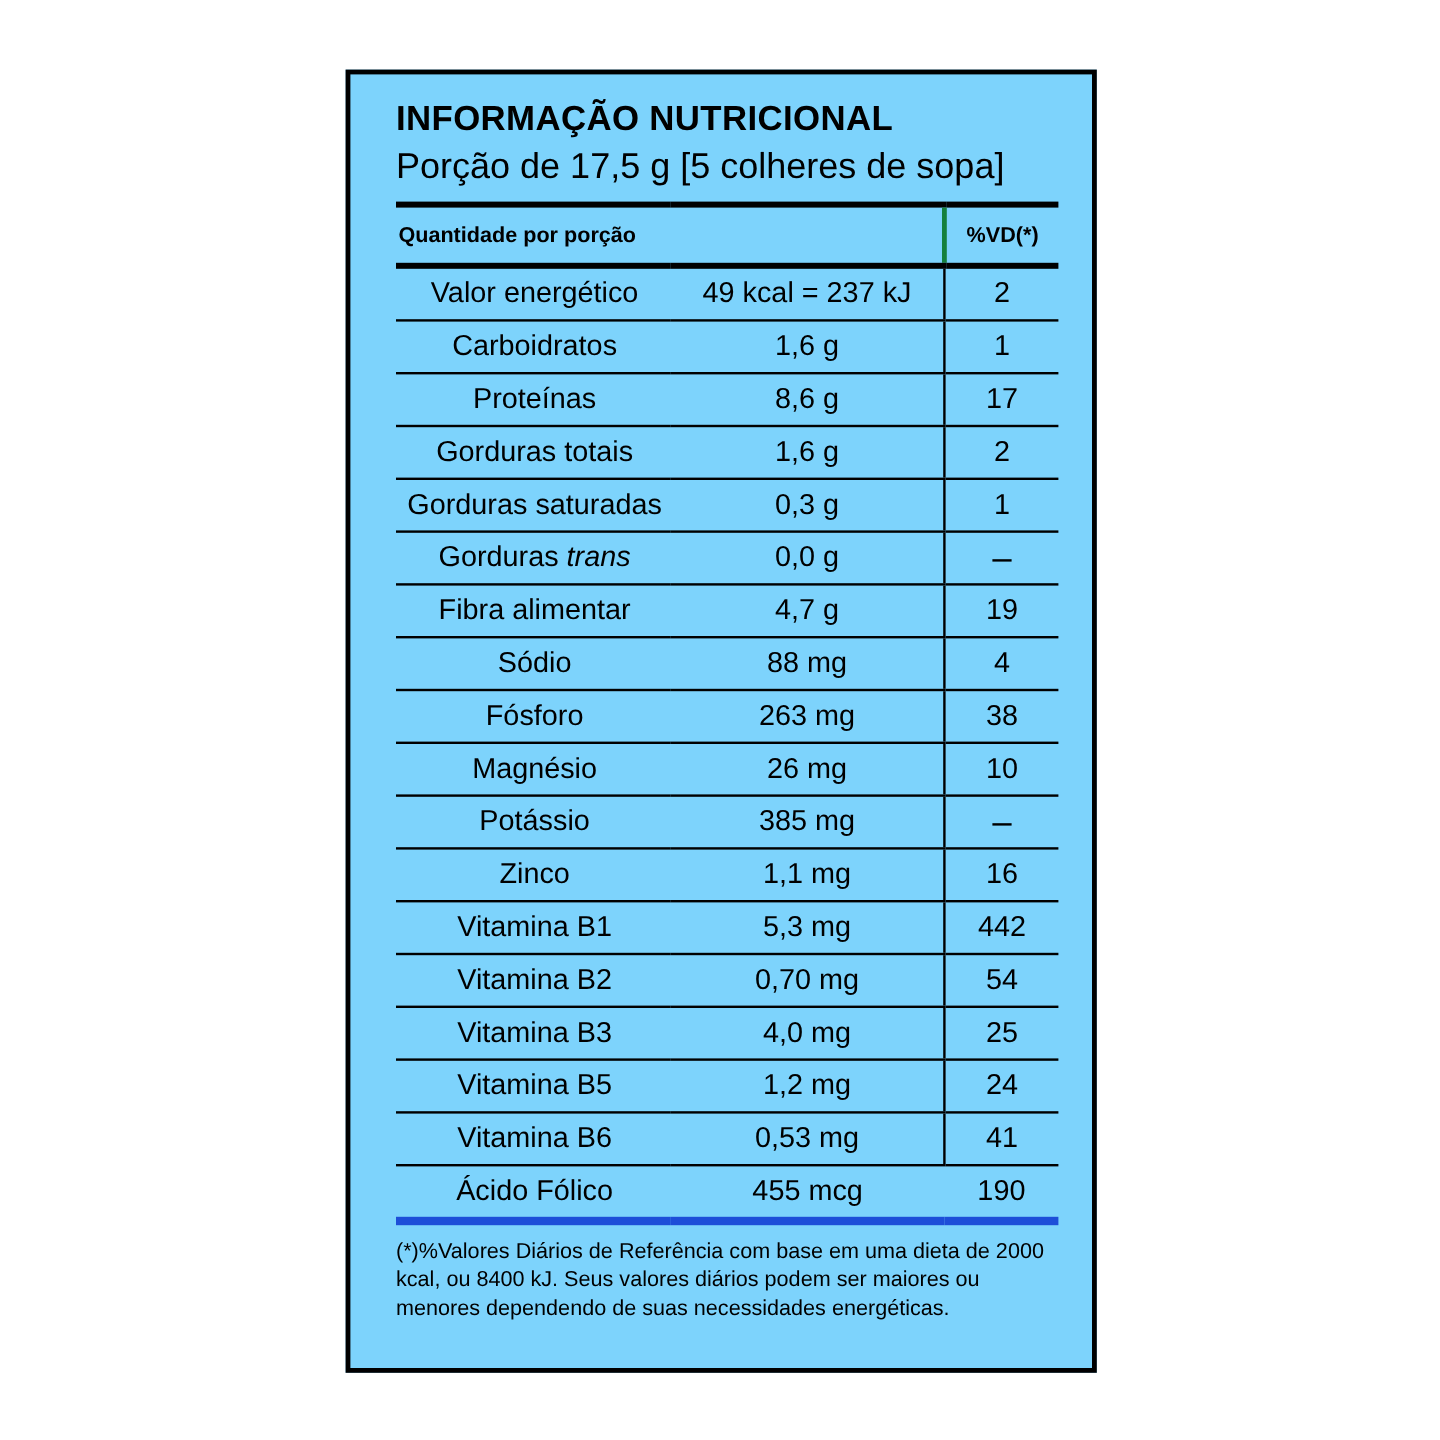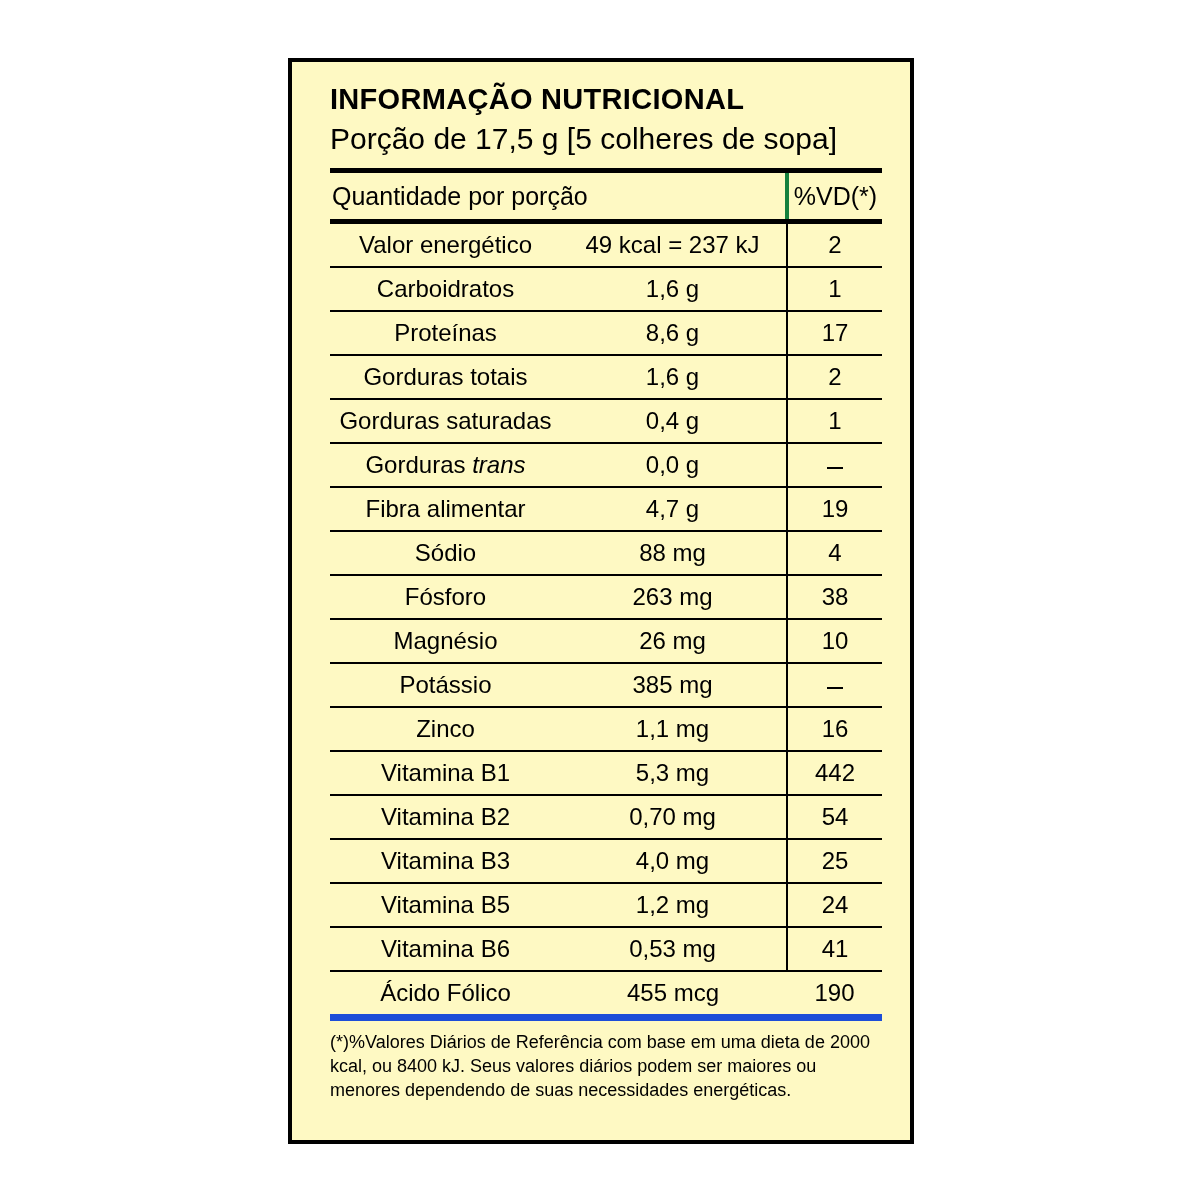--- a/index.html
+++ b/index.html
@@ -26,21 +26,21 @@
 
   
   .label-box {
     position: absolute;
     left: 288px;
     top: 58px;
     width: 626px;
     height: 1086px;
     border: 4px solid #000000;
     box-sizing: border-box;
-    background: #fef9c3;
+    background: #7dd3fc;
   }
 
   .inner {
     position: absolute;
     left: 38px;
     top: 22px;
     width: 552px;
   }
 
   .title {
@@ -73,22 +73,22 @@
 
   table.nutri th,
   table.nutri td {
     padding: 0;
     margin: 0;
     vertical-align: middle;
   }
 
   
   tr.head-row th {
-    font-size: 25px;
-    font-weight: normal;
+    font-size: 18px;
+    font-weight: bold;
     height: 46px;
     border-bottom: 5px solid #000000;
     border-top: 5px solid #000000;
   }
   tr.head-row th.h-qty {
     text-align: left;
     padding-left: 2px;
   }
   tr.head-row th.h-vd {
     text-align: center;
@@ -178,21 +178,21 @@
             <td class="d-val">8,6 g</td>
             <td class="d-vd">17</td>
           </tr>
           <tr class="data-row">
             <td class="d-name">Gorduras totais</td>
             <td class="d-val">1,6 g</td>
             <td class="d-vd">2</td>
           </tr>
           <tr class="data-row">
             <td class="d-name">Gorduras saturadas</td>
-            <td class="d-val">0,4 g</td>
+            <td class="d-val">0,3 g</td>
             <td class="d-vd">1</td>
           </tr>
           <tr class="data-row">
             <td class="d-name">Gorduras <span class="ital">trans</span></td>
             <td class="d-val">0,0 g</td>
             <td class="d-vd"><span class="dash"></span></td>
           </tr>
           <tr class="data-row">
             <td class="d-name">Fibra alimentar</td>
             <td class="d-val">4,7 g</td>

